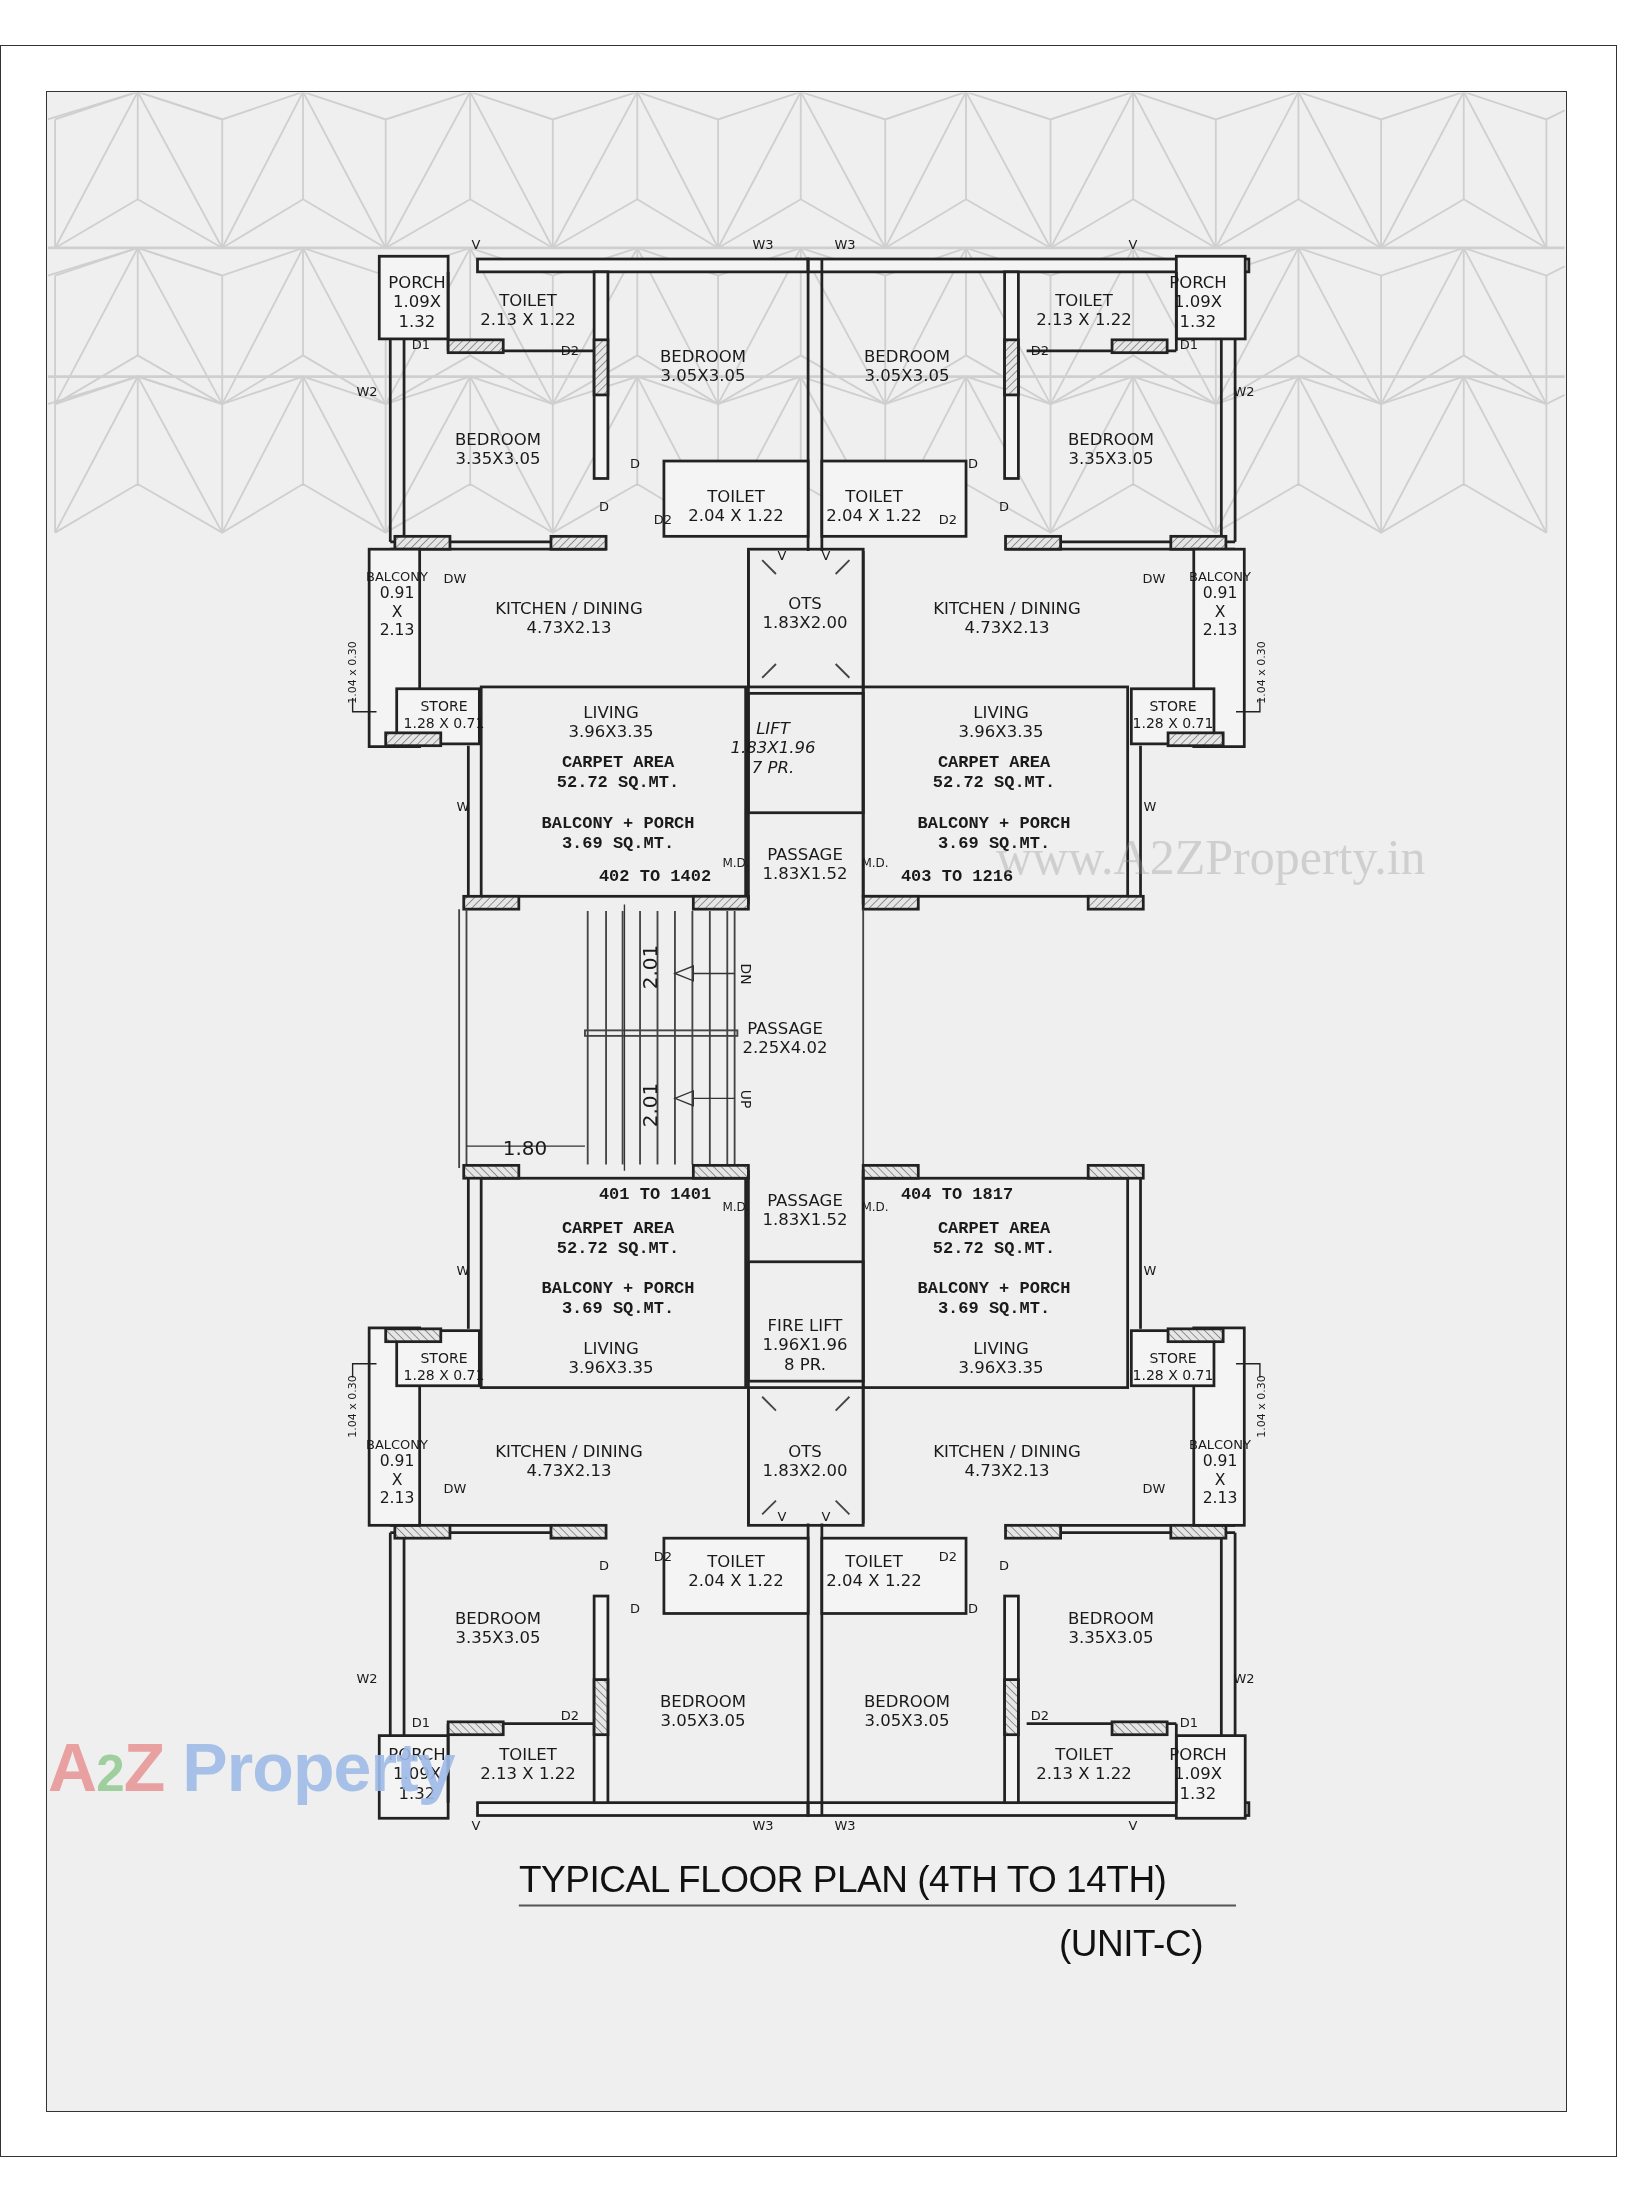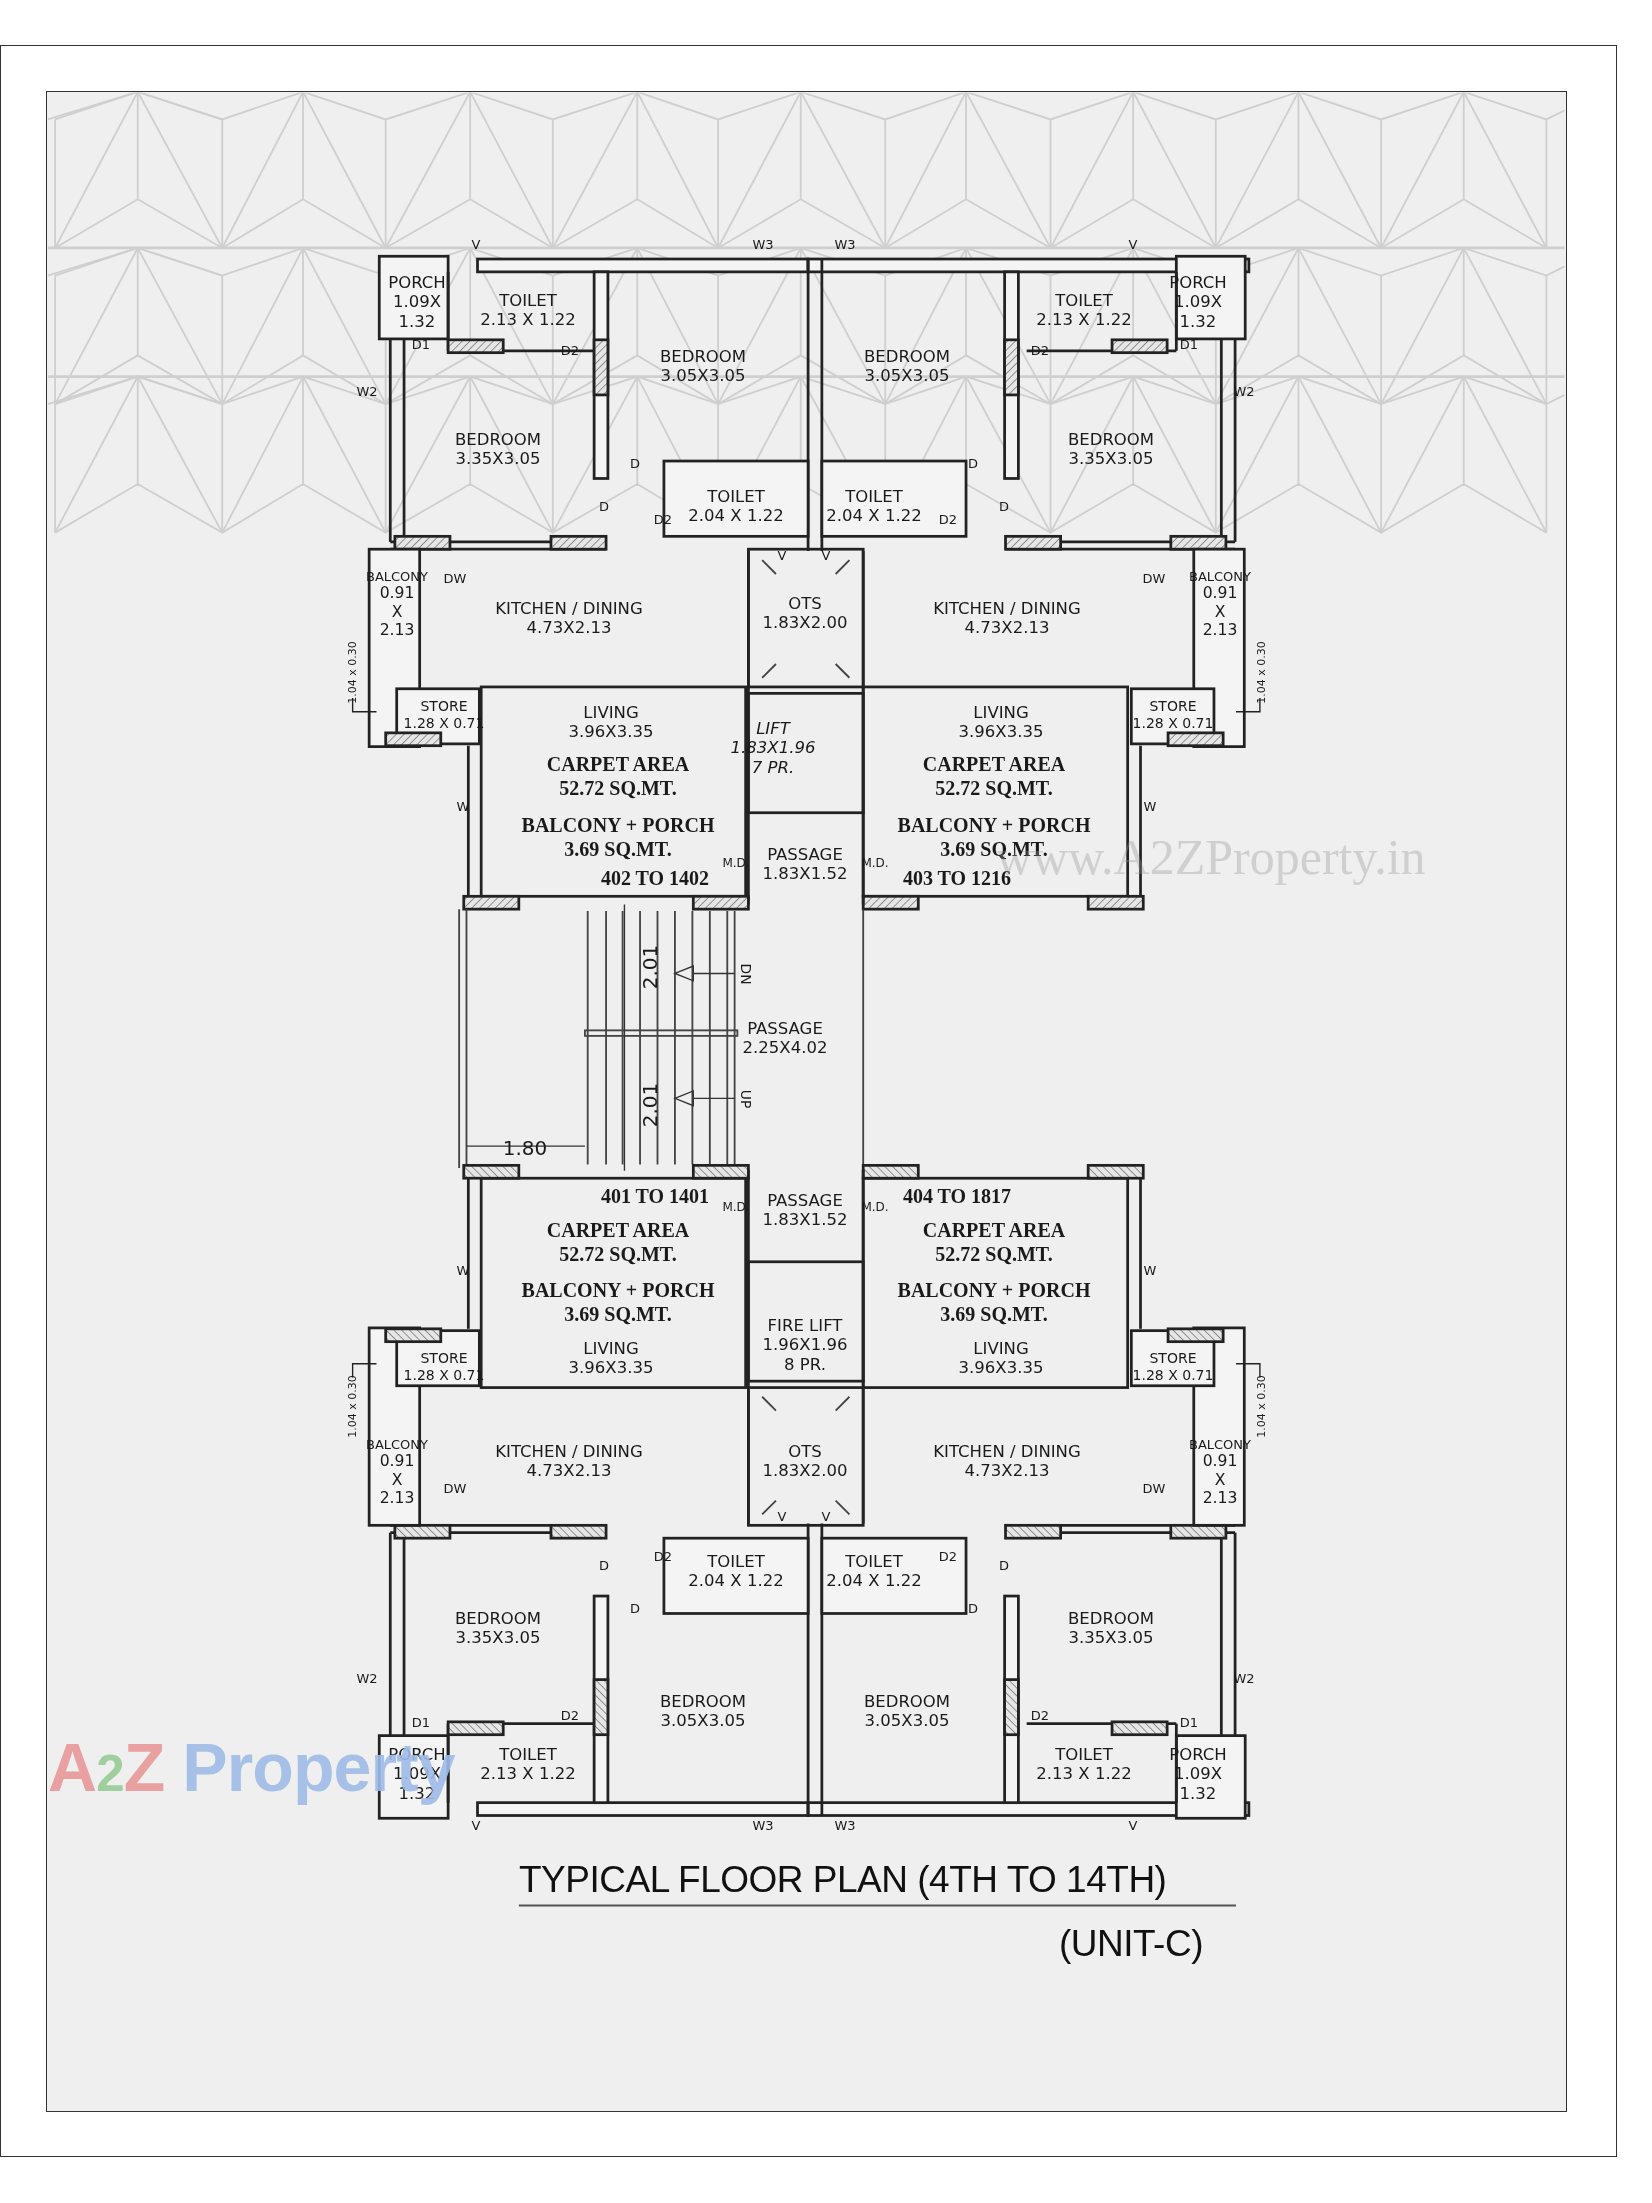--- a/index.html
+++ b/index.html
@@ -4,21 +4,21 @@
 <style>
   html,body{margin:0;padding:0;background:#ffffff;}
   body{width:1652px;height:2204px;position:relative;overflow:hidden;font-family:"DejaVu Sans",sans-serif;}
   .outer-frame{position:absolute;left:0;top:45px;width:1617px;height:2112px;border:1.8px solid #333;box-sizing:border-box;}
   .inner-panel{position:absolute;left:46px;top:91px;width:1521px;height:2021px;border:1.8px solid #333;box-sizing:border-box;background:#efefef;overflow:hidden;}
   svg.plan{position:absolute;left:0;top:0;}
   .lbl{position:absolute;text-align:center;color:#1a1a1a;line-height:1.18;white-space:pre;transform:translateX(-50%);}
   .room{font-size:16.5px;}
   .small{font-size:12px;}
   .tiny{font-size:14px;}
-  .bold{font-family:Liberation Serif, serif;font-weight:bold;font-size:20px;}
+  .bold{font-family:Liberation Mono, monospace;font-weight:bold;font-size:17px;}
   .mark{position:absolute;font-size:13px;color:#1a1a1a;transform:translateX(-50%);}
   .title{position:absolute;font-family:"Liberation Sans",sans-serif;font-size:37px;color:#111;letter-spacing:-0.5px;}
   .wm{position:absolute;font-family:"Liberation Sans",sans-serif;color:rgba(150,150,150,0.35);}
 </style>
 </head>
 <body>
 
 <div class="outer-frame"></div>
 <div class="inner-panel"></div>
 

